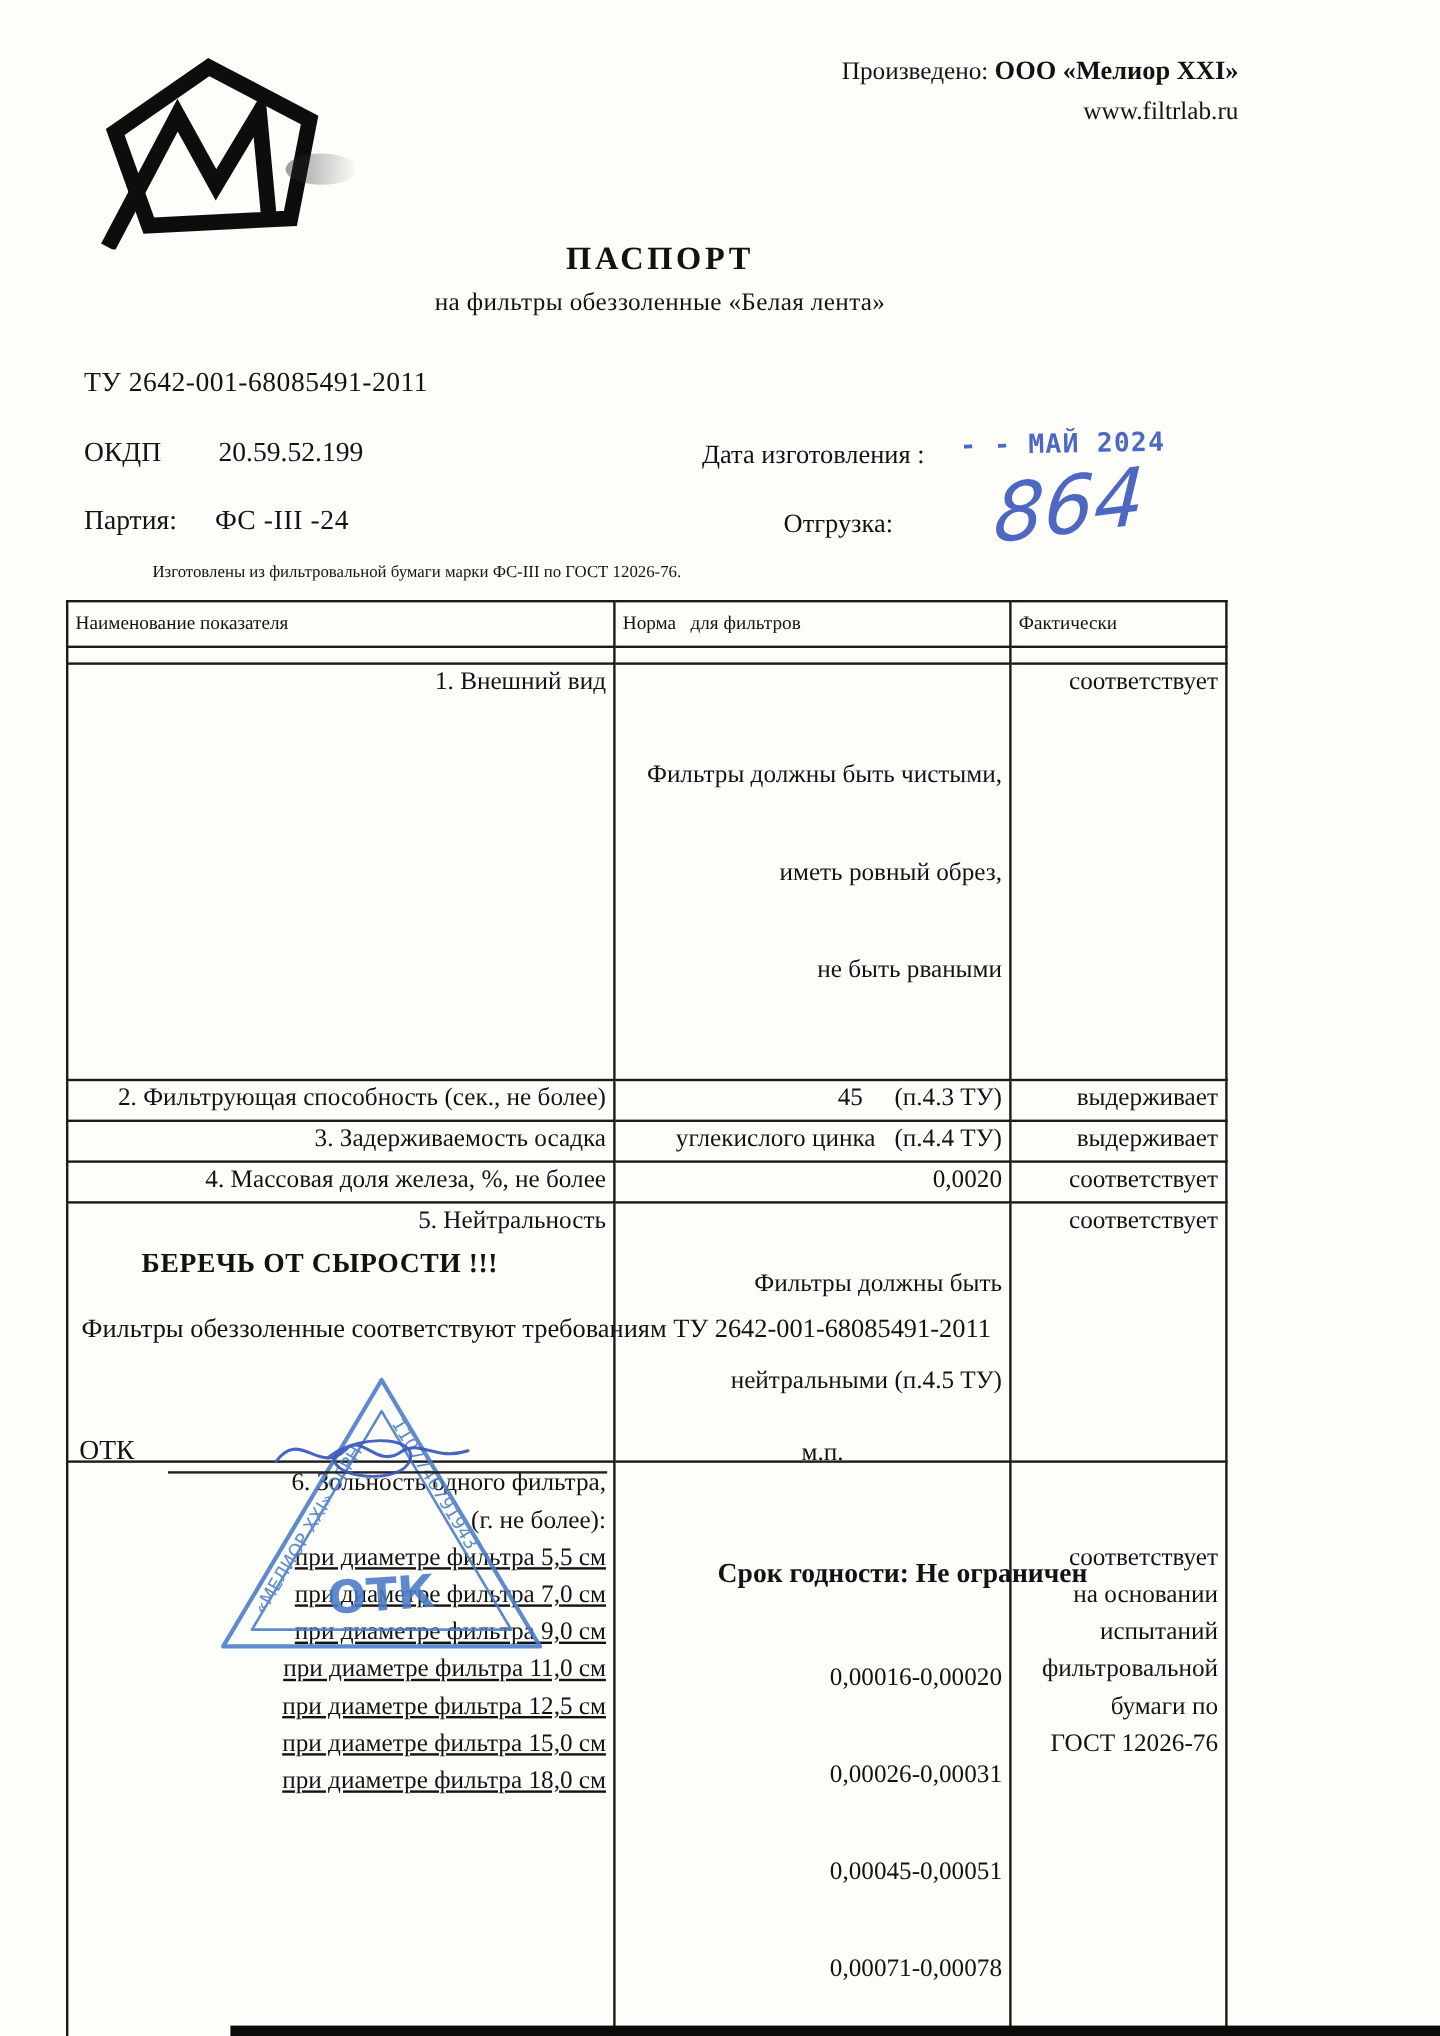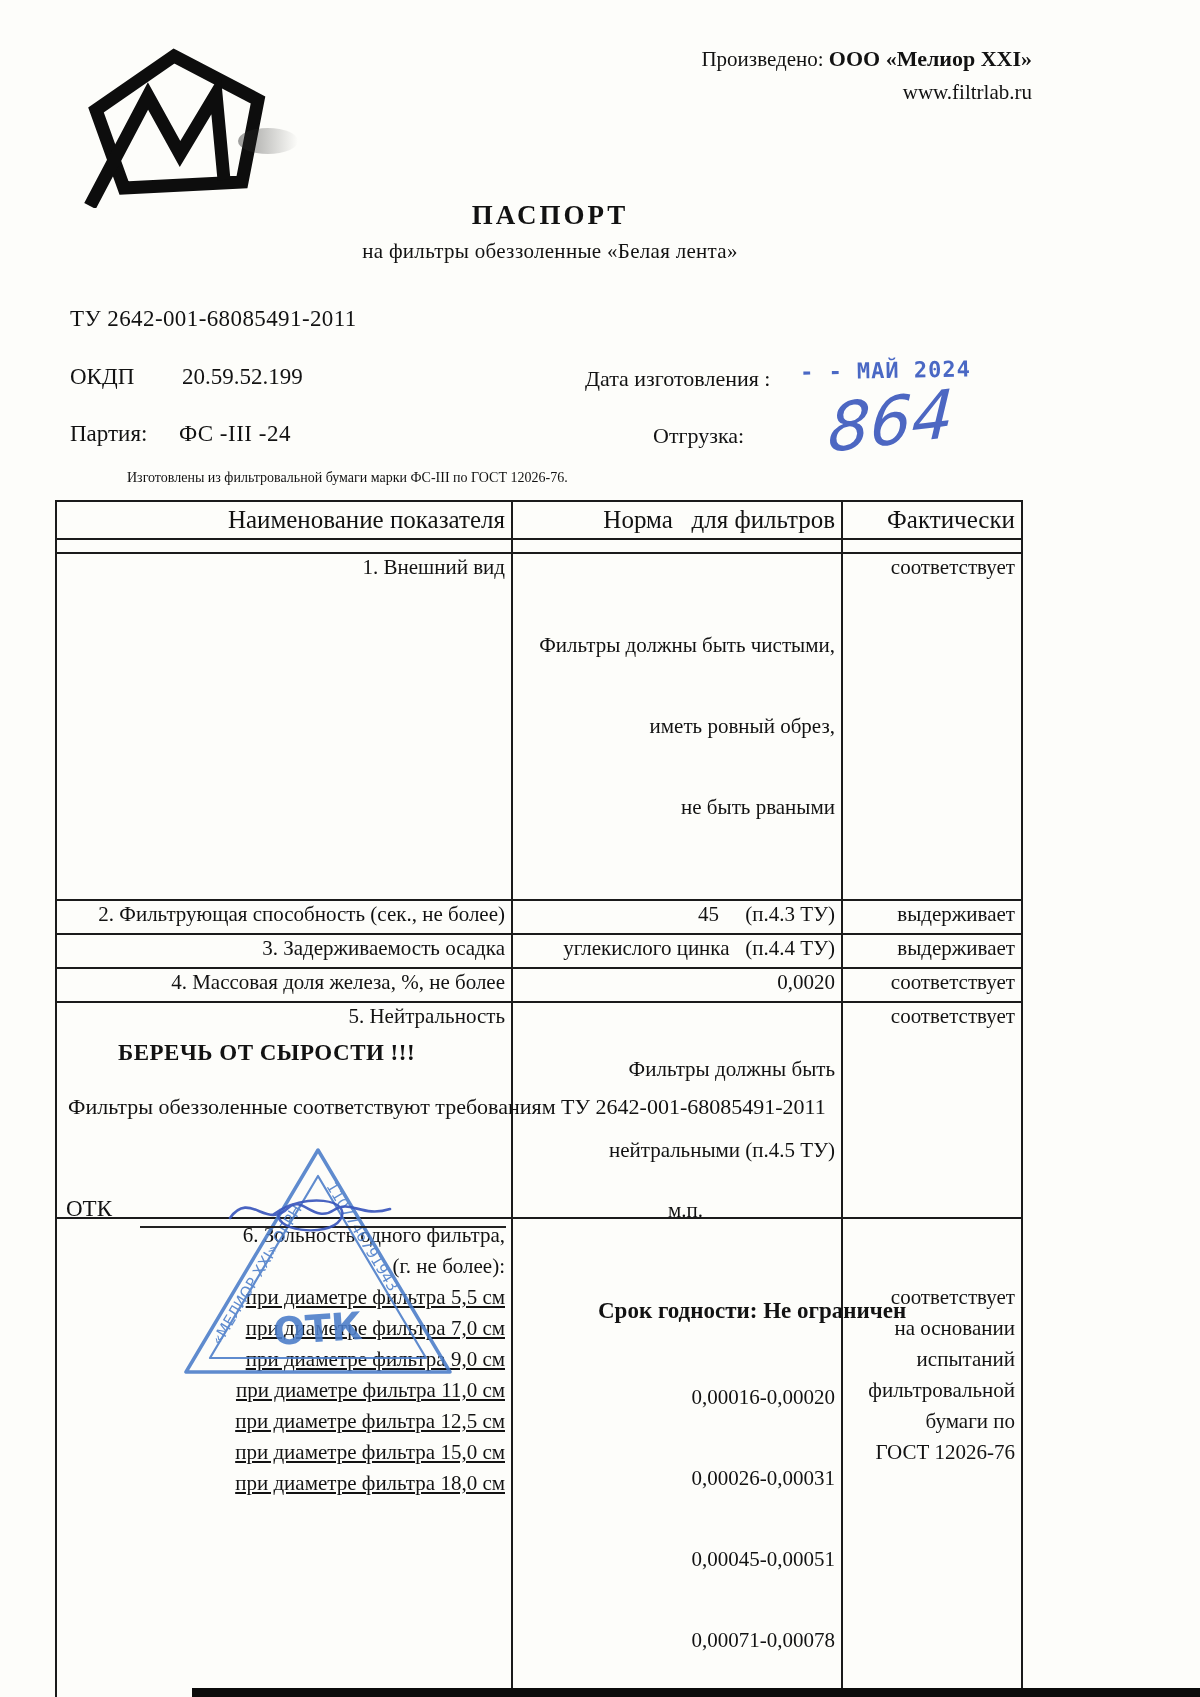--- a/index.html
+++ b/index.html
@@ -45,21 +45,21 @@
     transform:rotate(-7deg) skewX(-10deg);opacity:.9;
   }
   
   .table-intro{position:absolute;left:127px;top:470px;font-size:14px;}
   table.spec{
     position:absolute;left:55px;top:500px;
     border-collapse:collapse;table-layout:fixed;width:966px;
     font-size:21px;
   }
   table.spec td{border:2px solid #1b1b1b;padding:1px 6px;vertical-align:top;text-align:right;}
-  tr.thead td{text-align:right;vertical-align:middle;height:34px;font-size:25px;}
+  tr.thead td{text-align:left;vertical-align:middle;height:34px;font-size:16px;}
   tr.gap td{height:12px;padding:0;}
   td.c-norm{text-align:center;white-space:pre-wrap;}
   td.c-fact{text-align:center;}
   tr.r1 td{height:96px;}
   tr.r-s td{height:30px;}
   tr.r5 td{height:68px;}
   .ln{line-height:31px;}
   .indent-a{padding-left:88px;}
   .indent-b{padding-left:84px;text-decoration:underline;}
   .spacer{height:31px;}

